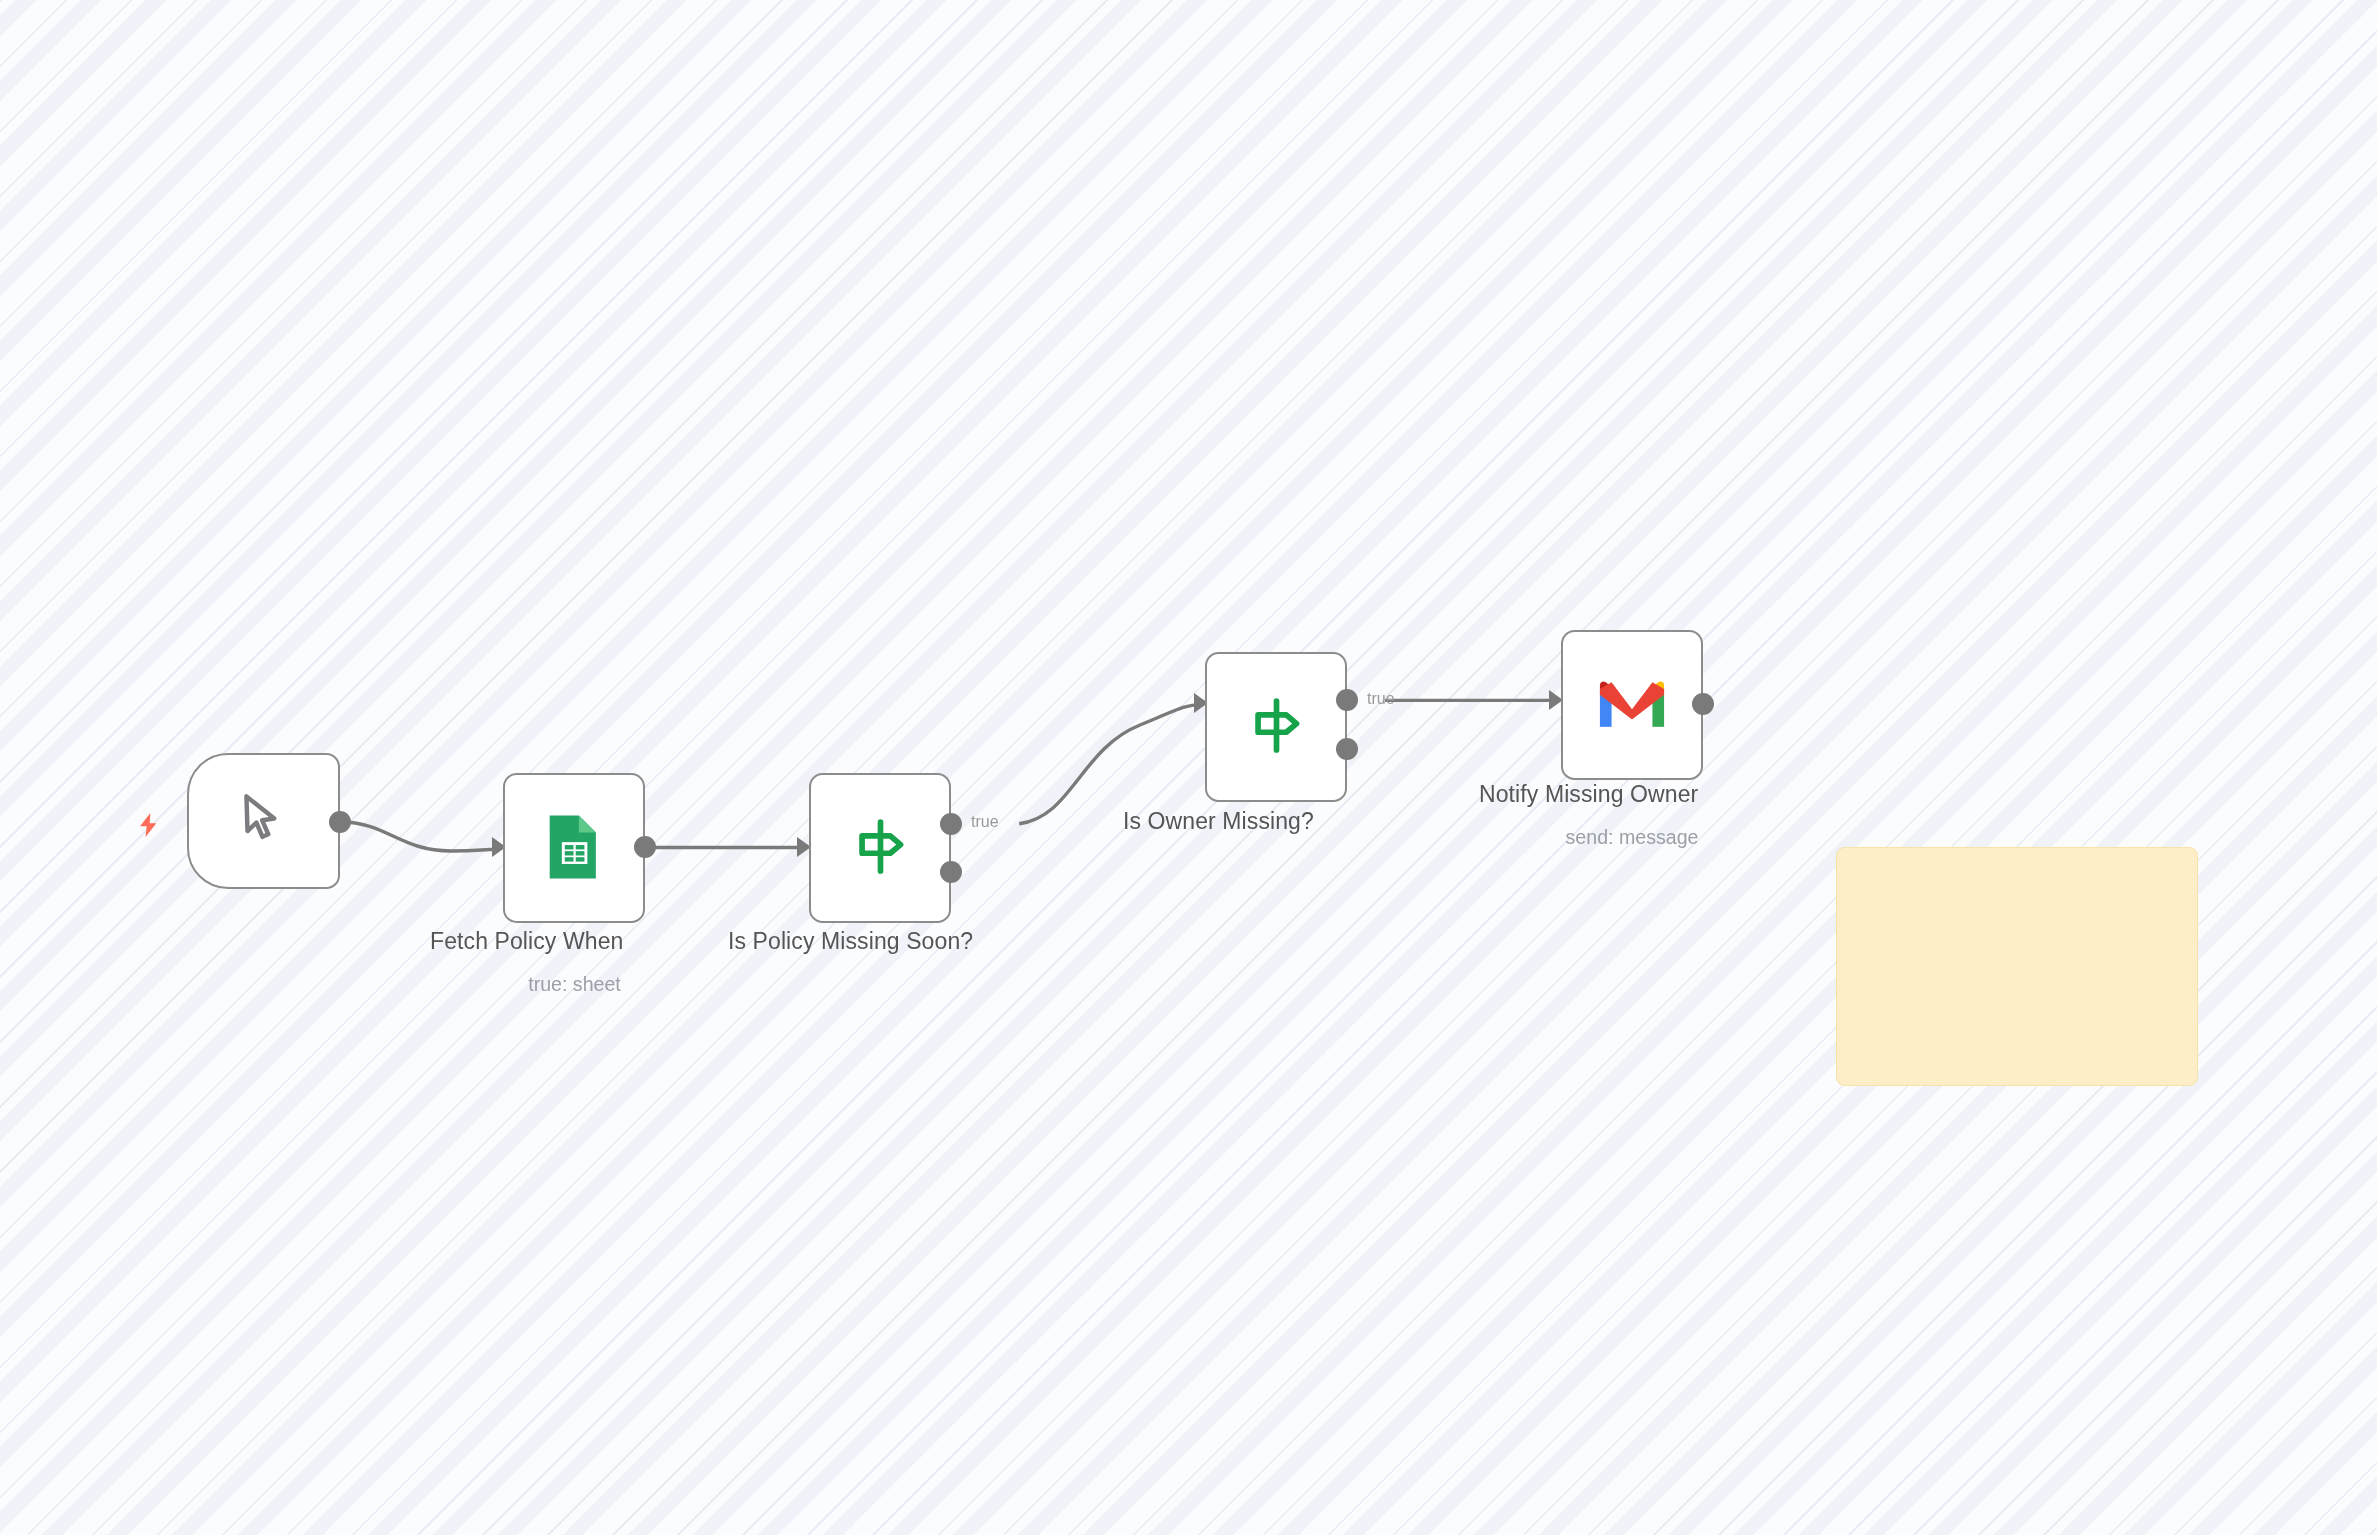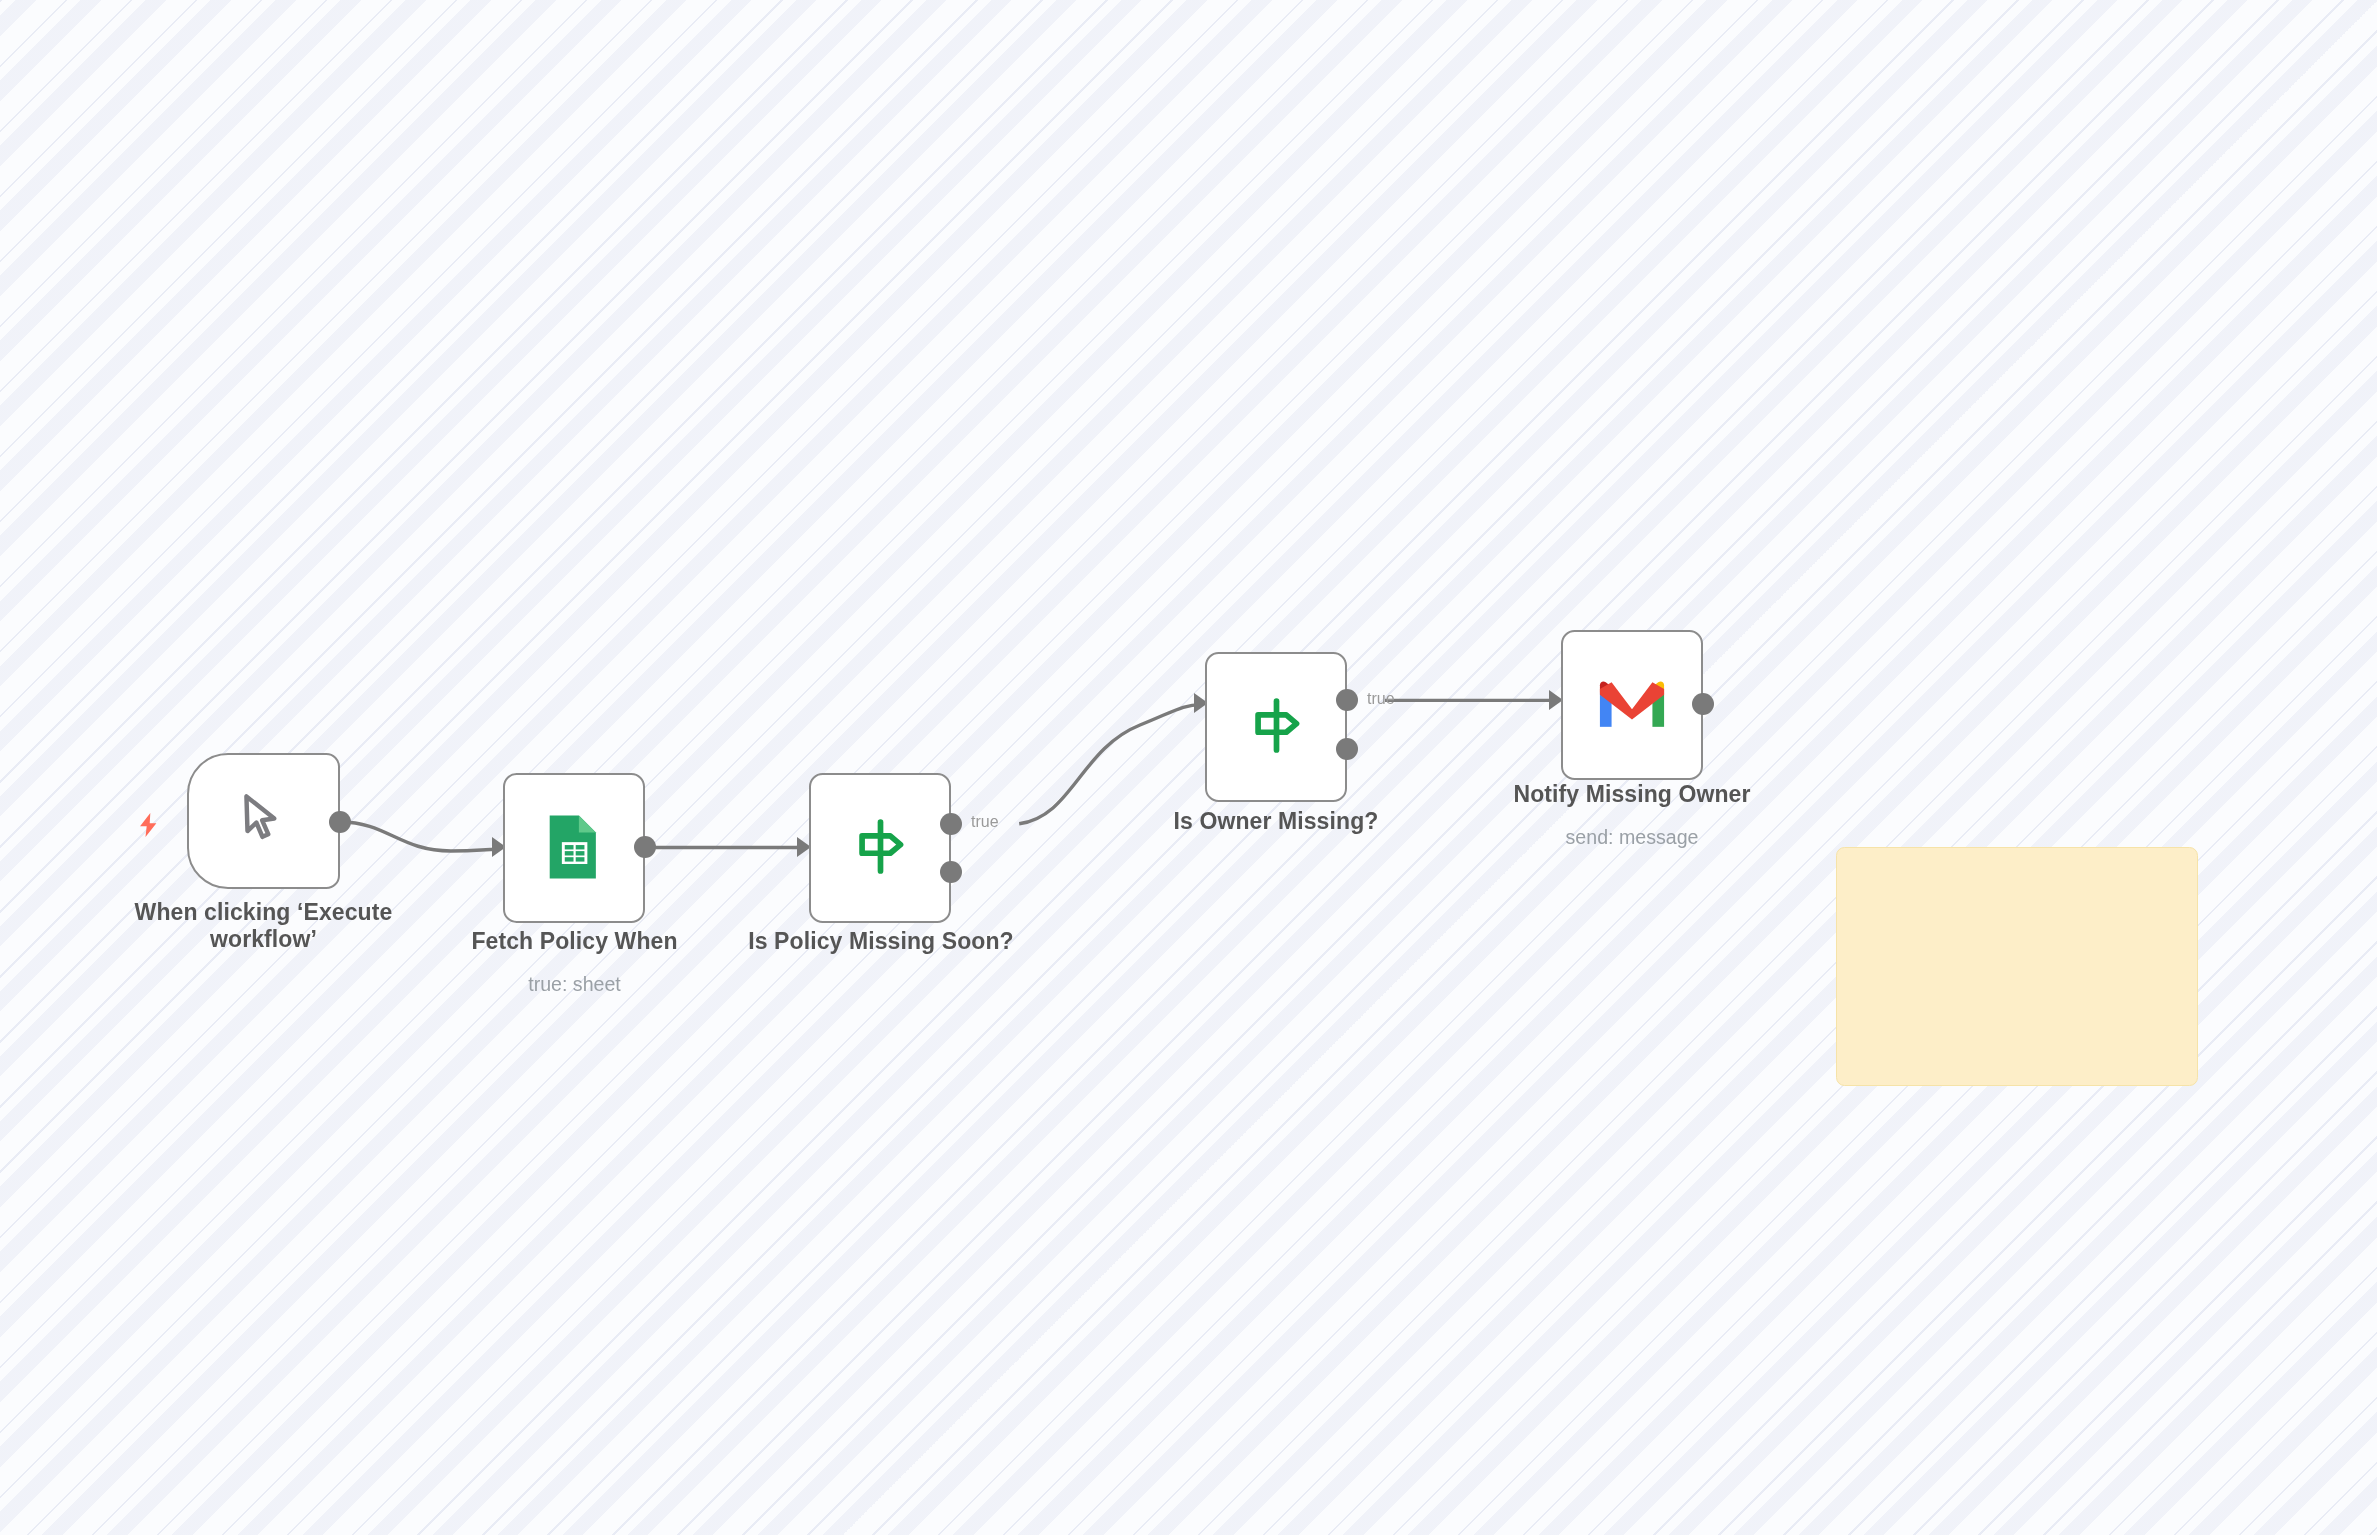--- a/index.html
+++ b/index.html
@@ -87,23 +87,22 @@
     top: 4.3px;
     width: 0; height: 0;
     border-top: 10.2px solid transparent;
     border-bottom: 10.2px solid transparent;
     border-left: 14.5px solid #7a7a7a;
   }
 
   
   .node-label {
     position: absolute;
-    text-align: center;
     font-size: 23px;
-    font-weight: 700;
+    font-weight: 400;
     color: #555555;
     letter-spacing: 0.1px;
     line-height: 1.18;
     white-space: pre-line;
   }
   .node-sublabel {
     position: absolute;
     text-align: center;
     font-size: 19.6px;
     font-weight: 400;
@@ -155,22 +154,20 @@
   </div>
 
   <div class="node trigger" style="left:187px; top:753px; width:153px; height:136px;">
     <span class="node-icon">
       <svg width="63" height="63" viewBox="0 0 24 24" fill="none" stroke="#7c7c80" stroke-width="1.7" stroke-linecap="round" stroke-linejoin="round">
         <path d="M5.5 3.2 L5.9 16.4 L9.3 13.2 L11.6 18.6 L13.8 17.6 L11.5 12.3 L16.1 11.6 Z"></path>
       </svg>
     </span>
   </div>
   <div class="dot" style="left:329px; top:811px;"></div>
-  <div class="node-label" style="left:85px; top:899px; width:357px;">When clicking ‘Execute
-workflow’</div>
 
   <div class="in-port" style="left:492px; top:833px;">
     <div class="tri"></div>
       <div class="bar"></div>
   </div>
   <div class="node" style="left:503px; top:773px; width:142px; height:150px;">
     <span class="node-icon">
       <svg width="60" height="68" viewBox="0 0 48 56">
         <path d="M4 2 h24 l14 14 v38 H4 Z" fill="#23a566"></path>
         <path d="M28 2 l14 14 H28 Z" fill="#5fc98a"></path>

